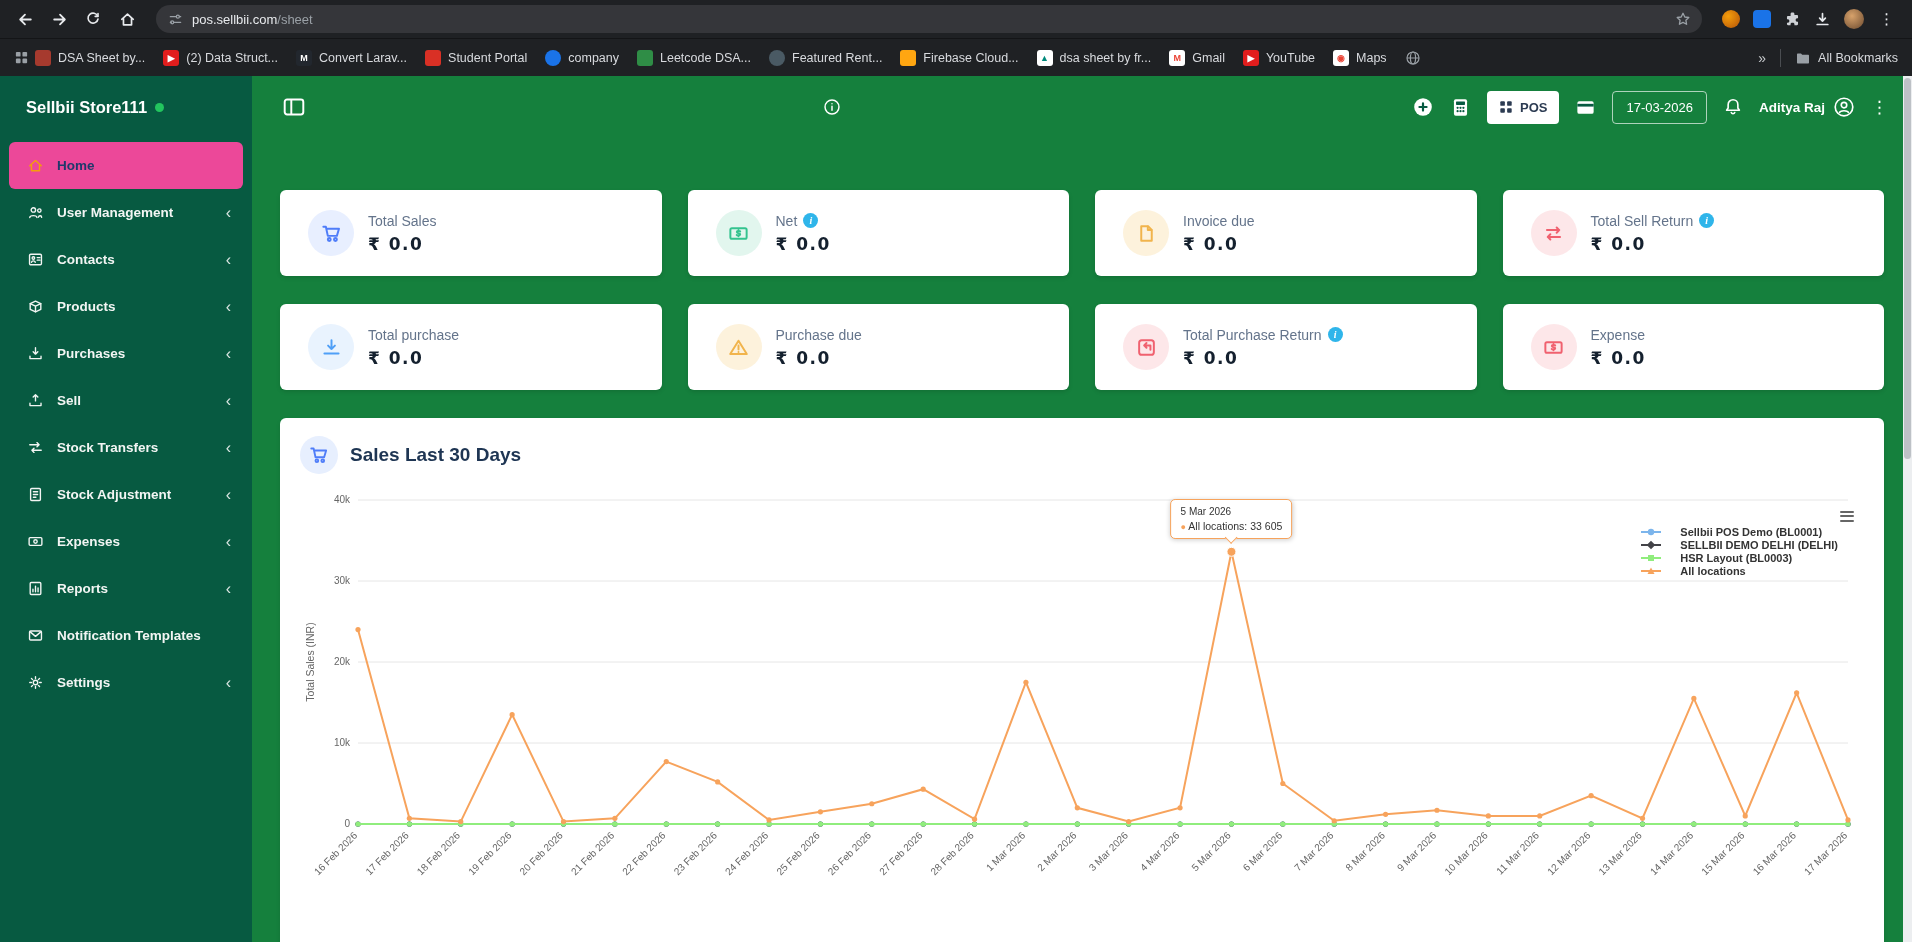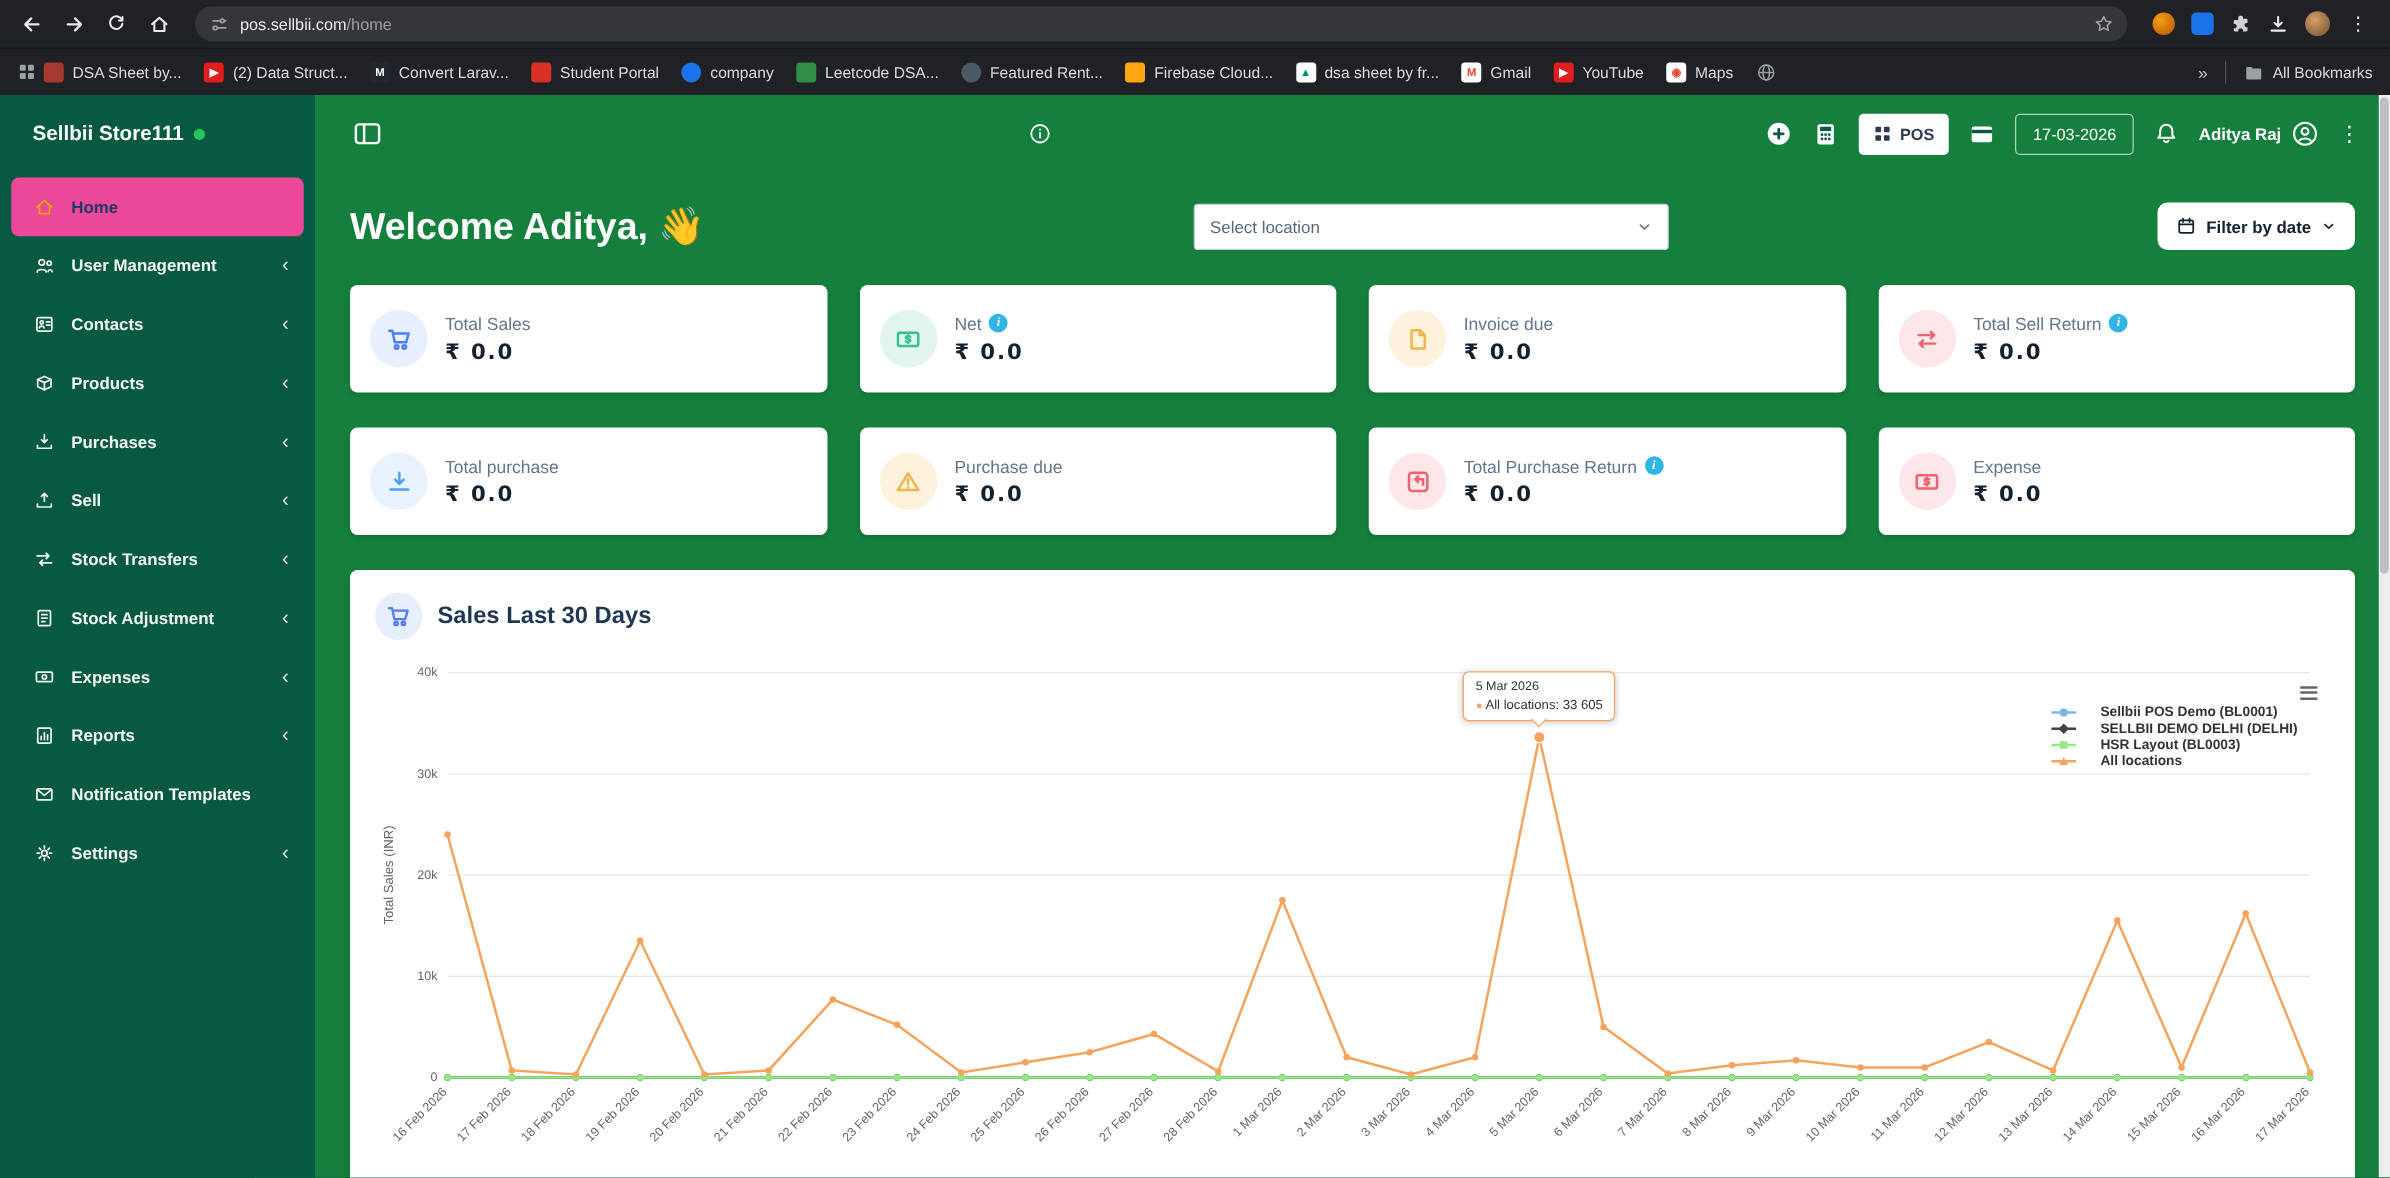--- a/index.html
+++ b/index.html
@@ -51,21 +51,21 @@
 .kebab-white{color:#fff;font-size:17px;cursor:pointer}
 
 .content{flex:1;padding:24px 28px 0;overflow:hidden}
 .welcome-row{display:flex;align-items:center;justify-content:space-between}
 .welcome{color:#fff;font-size:30px;font-weight:bold;white-space:nowrap}
 .welcome .emoji{color:#fbbf24}
 .loc-select{width:380px;height:37px;background:#fff;border:1px solid #c8d0da;border-radius:3px;display:flex;align-items:center;justify-content:space-between;padding:0 12px;font-size:13.5px;color:#5a6776;cursor:pointer}
 .filter-btn{background:#fff;border:none;border-radius:8px;height:38px;padding:0 15px;display:flex;align-items:center;gap:8px;font-size:13.5px;font-weight:600;color:#16222e;cursor:pointer;font-family:inherit}
 
 .stats-grid{display:grid;grid-template-columns:repeat(4,1fr);gap:28px 26px;margin-top:28px}
-.stat-card{background:#fff;border-radius:6px;height:86px;padding:0 16px;display:flex;align-items:center;gap:14px;box-shadow:0 2px 4px rgba(0,0,0,.12)}
+.stat-card{background:#fff;border-radius:6px;height:86px;padding:0 28px;display:flex;align-items:center;gap:14px;box-shadow:0 2px 4px rgba(0,0,0,.12)}
 .stat-ic{width:46px;height:46px;border-radius:50%;flex:none;display:flex;align-items:center;justify-content:center}
 .stat-label{color:#64748b;font-size:14px;display:flex;align-items:center;gap:6px}
 .stat-value{display:block;margin-top:5px;color:#14202e;font-size:17px;font-weight:bold;letter-spacing:1.5px;font-family:"DejaVu Sans","Liberation Sans",sans-serif}
 .info-ic{width:15px;height:15px;border-radius:50%;background:#2fb5ea;color:#fff;font-size:10px;font-weight:bold;font-style:italic;display:inline-flex;align-items:center;justify-content:center;cursor:pointer;font-family:"Liberation Serif",serif;flex:none}
 
 .chart-card{margin-top:28px;background:#fff;border-radius:6px;padding:18px 20px;height:540px;box-shadow:0 2px 4px rgba(0,0,0,.12)}
 .chart-head{display:flex;align-items:center;gap:12px}
 .chart-head-ic{width:38px;height:38px;border-radius:50%;background:#e7effe;color:#4f7df9;display:flex;align-items:center;justify-content:center;flex:none}
 .chart-title{color:#1e3553;font-size:19px;font-weight:bold}
 .chart-wrap{position:relative;margin-top:6px}
@@ -112,21 +112,21 @@
   </span>
 
   <div class="url-pill">
     <span>
       <svg viewBox="0 0 16 16" width="15" height="15" fill="none" stroke="#9aa0a6" stroke-width="1.4" stroke-linecap="round">
           <path d="M2.5 5h6M12.5 5h1M2.5 11h1M6.5 11h7"></path>
           <circle cx="10.5" cy="5" r="1.6"></circle>
           <circle cx="4.5" cy="11" r="1.6"></circle>
         </svg>
     </span>
-    <span class="url-text"><span class="url-host">pos.sellbii.com</span><span class="url-path">/home</span></span>
+    <span class="url-text"><span class="url-host">pos.sellbii.com</span><span class="url-path">/sheet</span></span>
     <span class="url-star">
       <svg viewBox="0 0 16 16" width="16" height="16" fill="none" stroke="#9aa0a6" stroke-width="1.3" stroke-linejoin="round">
           <path d="M8 2.3l1.8 3.7 4 .5-2.9 2.8.7 4L8 11.4l-3.6 1.9.7-4L2.2 6.5l4-.5z"></path>
         </svg>
     </span>
   </div>
 
   <div class="ext-icons">
     <span class="ext-circle"></span>
     <span class="ext-blue"></span>
@@ -426,39 +426,20 @@
         <svg viewBox="0 0 16 16" width="22" height="22" fill="none" stroke="#fff" stroke-width="1.2">
             <circle cx="8" cy="8" r="6.4"></circle>
             <circle cx="8" cy="6.6" r="2"></circle>
             <path d="M4.6 12.4c.6-2.2 6.2-2.2 6.8 0"></path>
           </svg>
       </span>
       <span class="kebab-white">⋮</span>
     </header>
 
     <main class="content">
-      <div class="welcome-row">
-        <h1 class="welcome"><span>Welcome Aditya,</span> <span class="emoji">👋</span></h1>
-        <div class="loc-select">
-          <span>Select location</span>
-          <svg viewBox="0 0 16 16" width="13" height="13" fill="none" stroke="#6b7280" stroke-width="1.6" stroke-linecap="round" stroke-linejoin="round">
-              <path d="M4 6.2 8 10l4-3.8"></path>
-            </svg>
-        </div>
-        <button class="filter-btn">
-          <svg viewBox="0 0 16 16" width="16" height="16" fill="none" stroke="#16222e" stroke-width="1.4" stroke-linecap="round">
-              <rect x="2.4" y="3.2" width="11.2" height="10" rx="1.4"></rect>
-              <path d="M2.4 6.4h11.2M5.4 1.8v2.8M10.6 1.8v2.8"></path>
-            </svg>
-          <span>Filter by date</span>
-          <svg viewBox="0 0 16 16" width="12" height="12" fill="none" stroke="#16222e" stroke-width="1.8" stroke-linecap="round" stroke-linejoin="round">
-              <path d="M4 6.2 8 10l4-3.8"></path>
-            </svg>
-        </button>
-      </div>
 
       <div class="stats-grid" id="stats-grid">
           <div class="stat-card">
             <span class="stat-ic" style="background:#e8efff;color:#4f7df9">
               <svg viewBox="0 0 16 16" width="21" height="21" fill="none" stroke="currentColor" stroke-width="1.5" stroke-linecap="round" stroke-linejoin="round">
                 <path d="M1.8 2.8h1.9l1.5 7h6.9l1.6-5.4H4.4"></path>
                 <circle cx="6.3" cy="12.6" r="1.1"></circle>
                 <circle cx="11" cy="12.6" r="1.1"></circle>
               </svg>
             </span>

